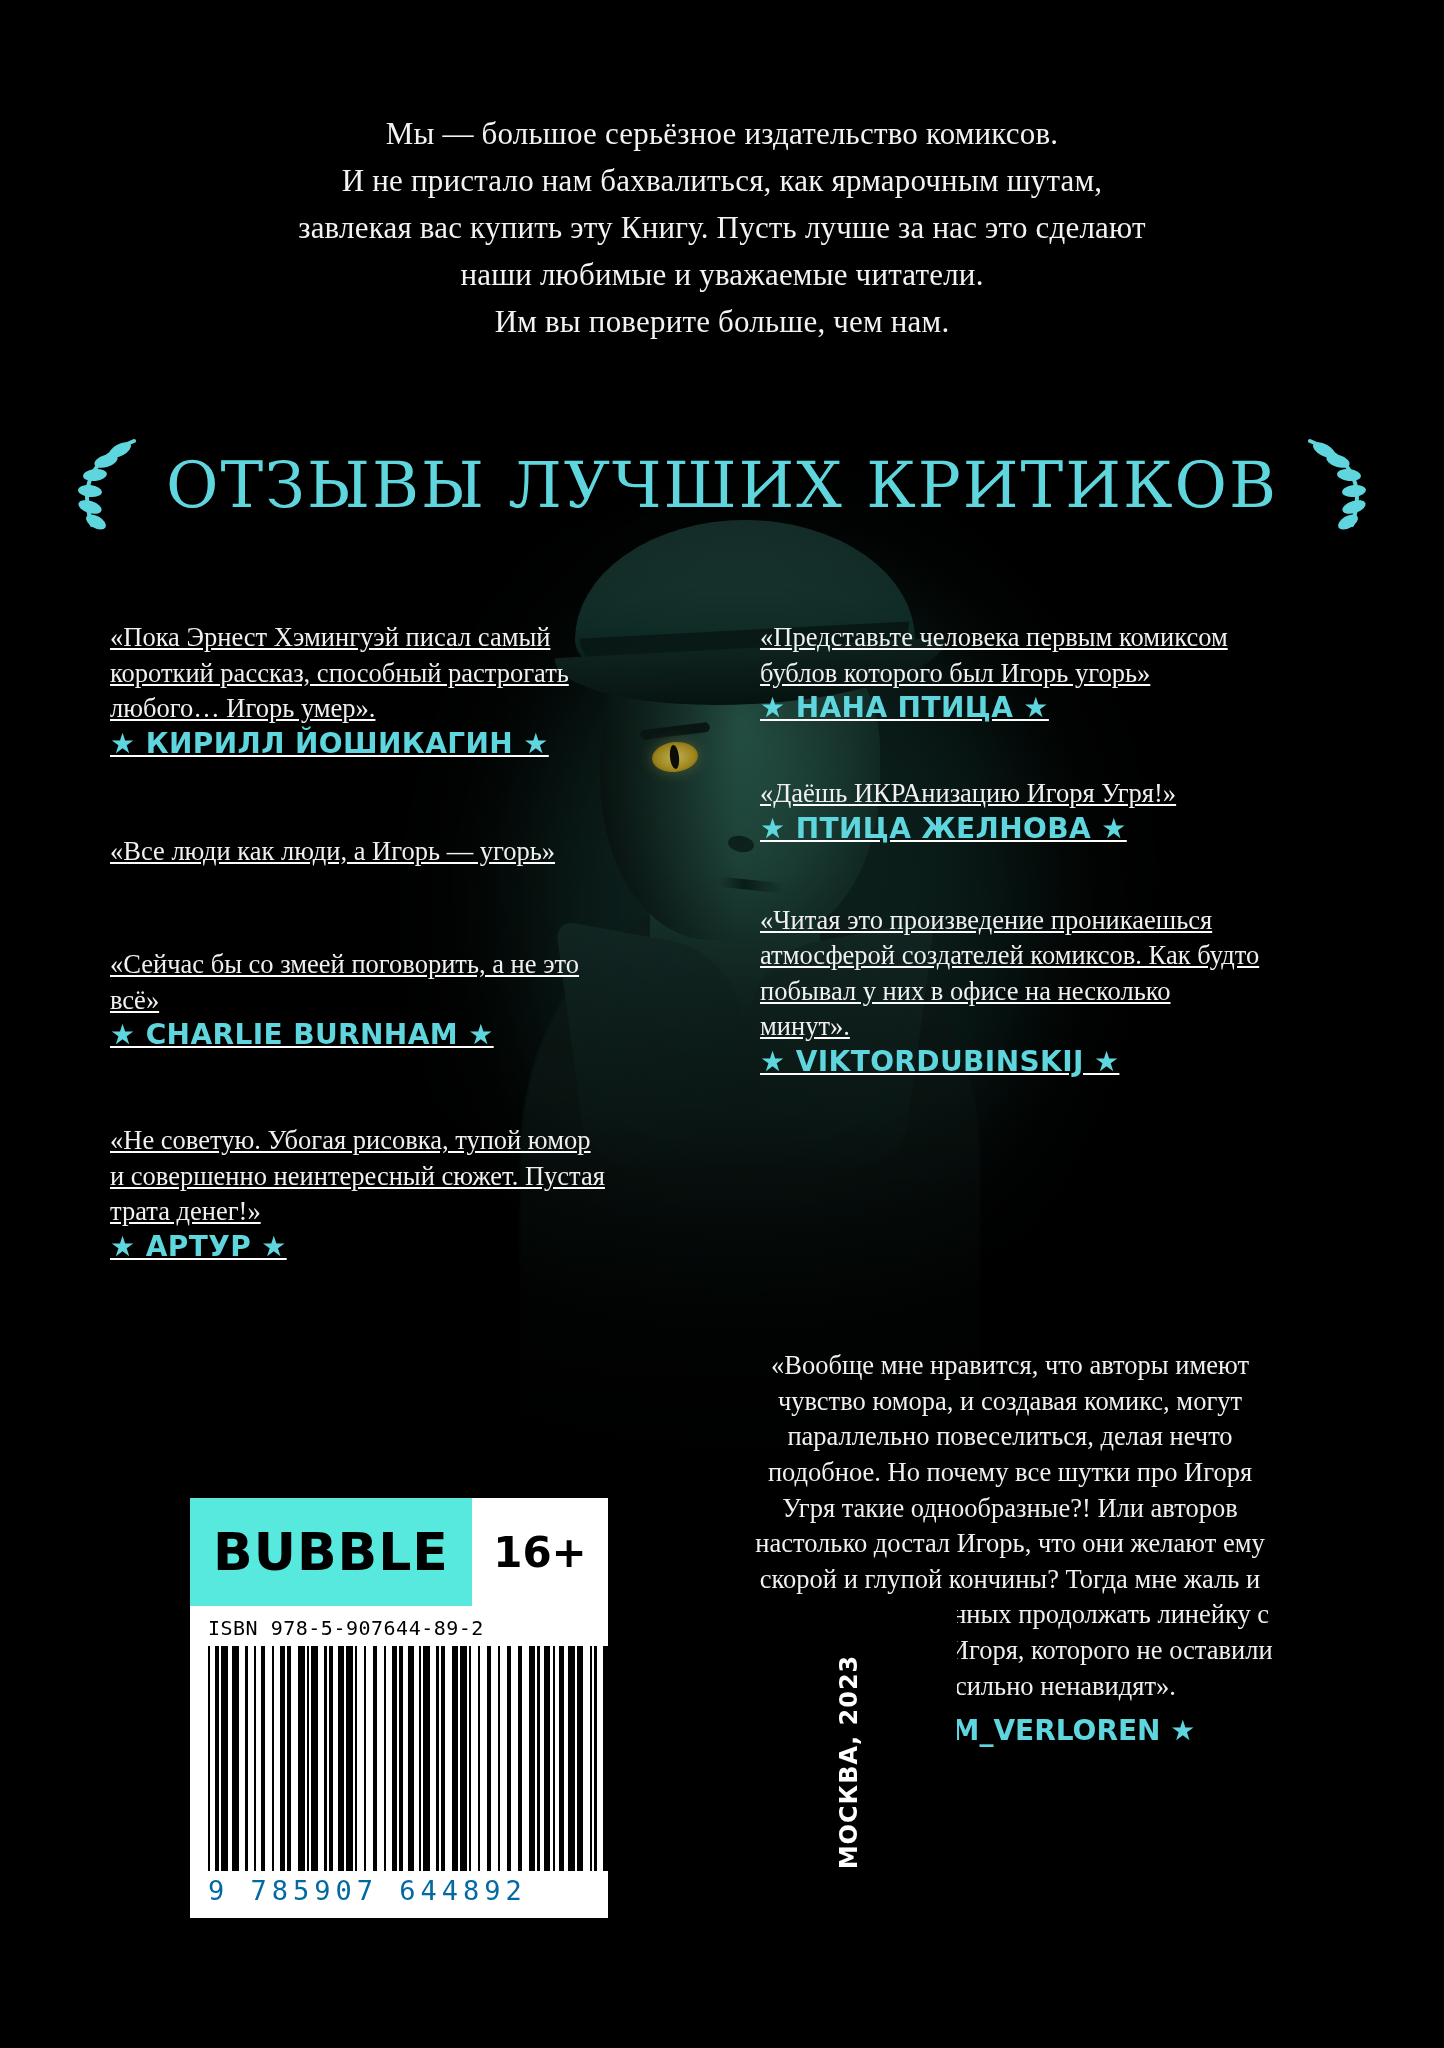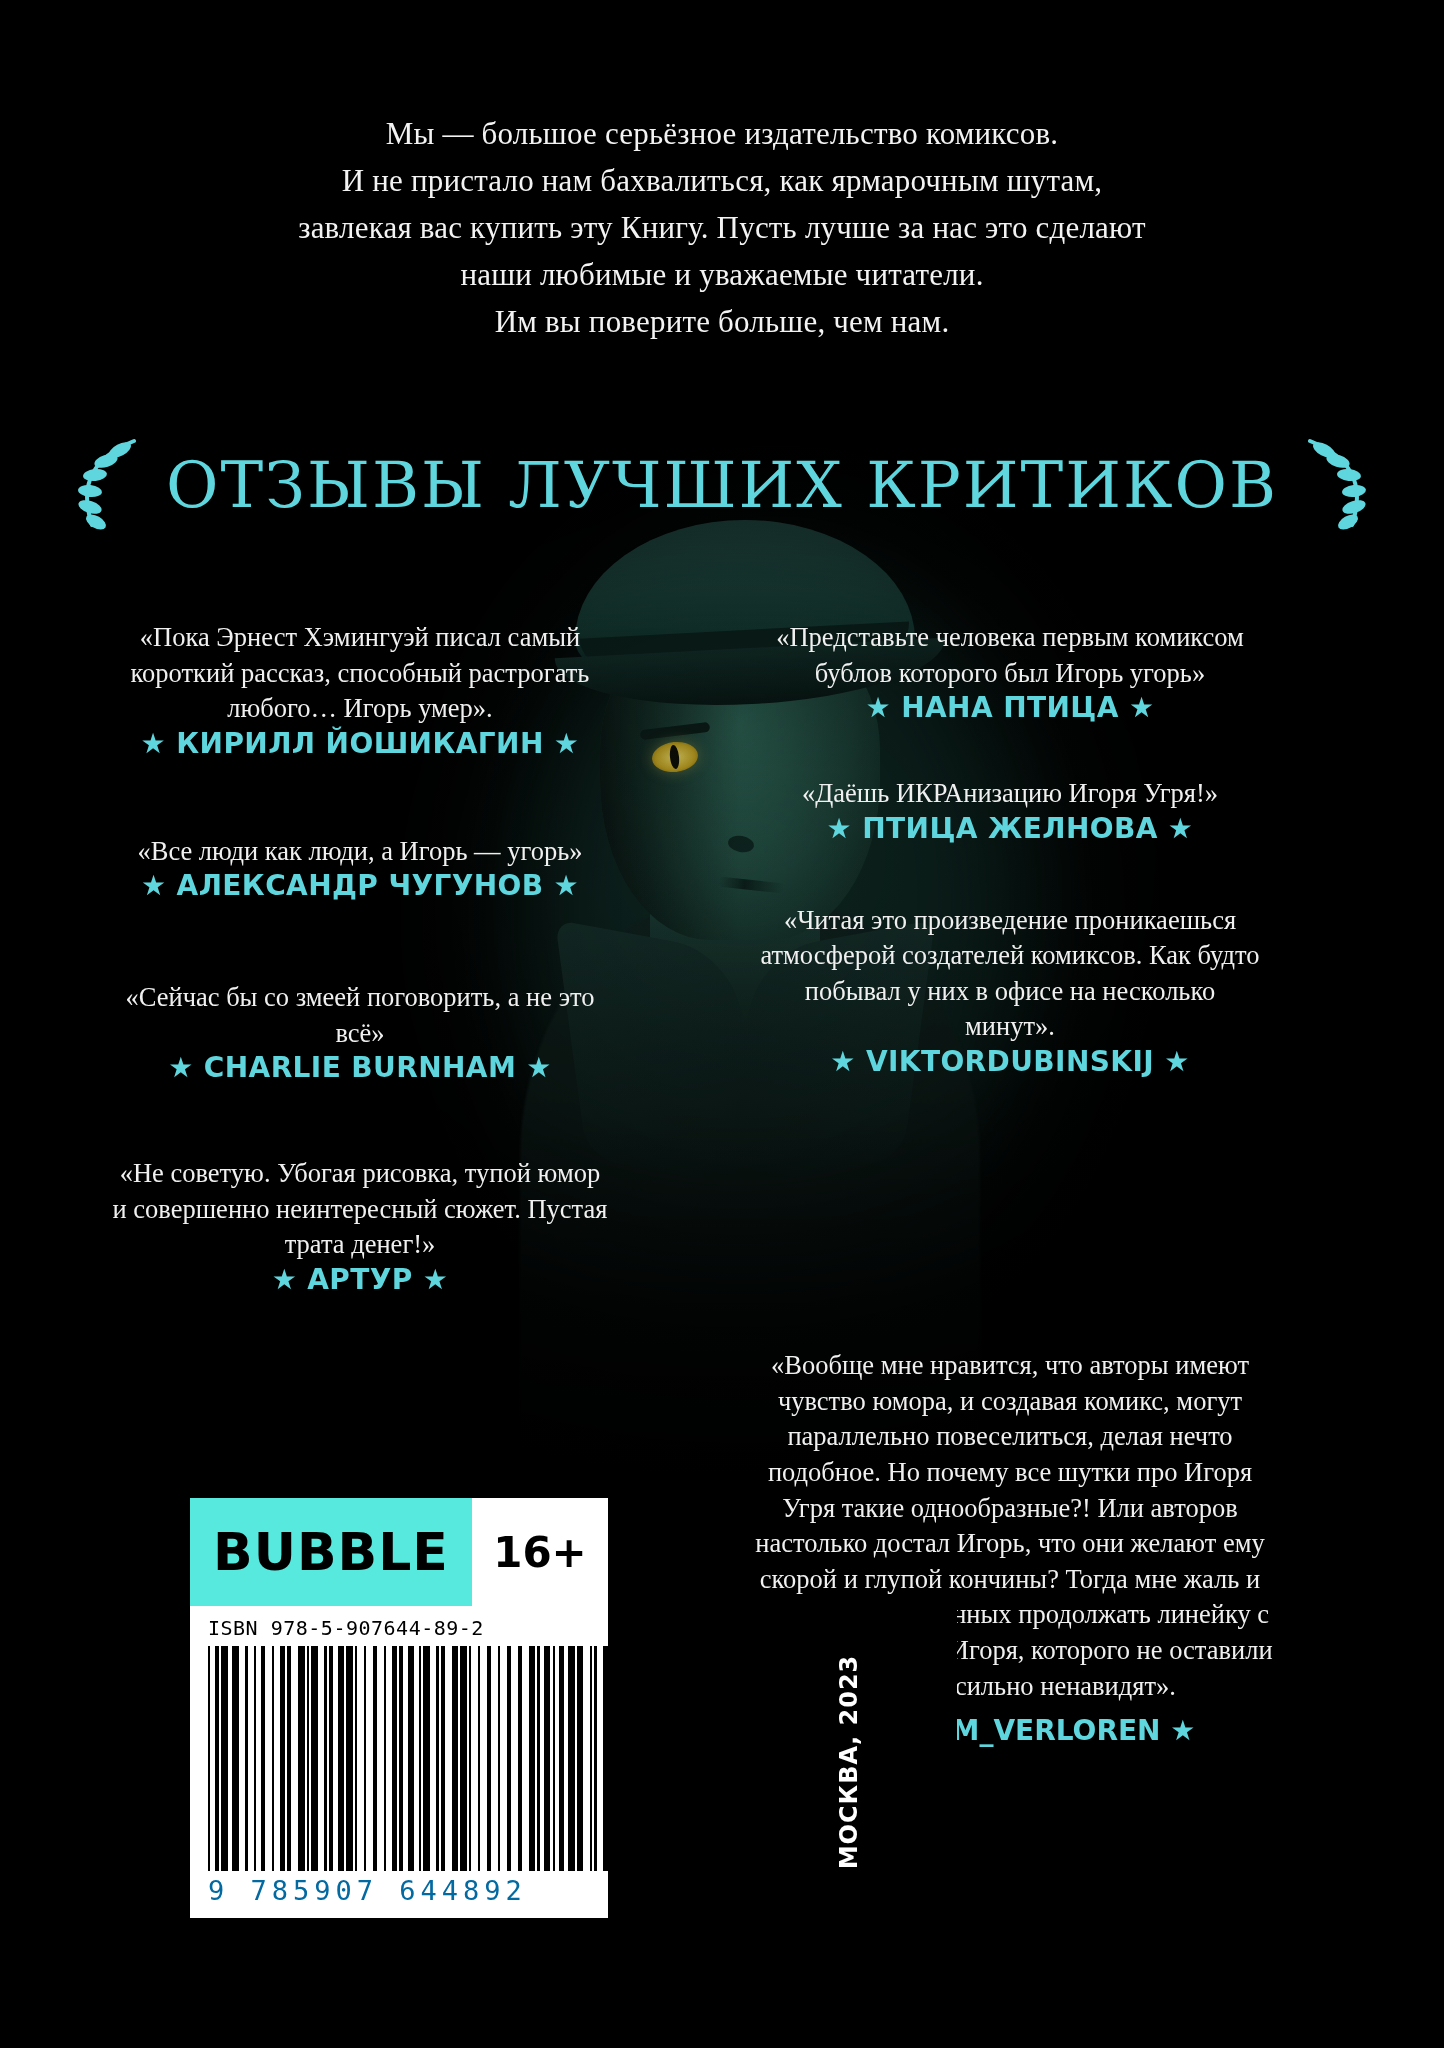--- a/index.html
+++ b/index.html
@@ -192,22 +192,22 @@
   .laurel { flex: 0 0 auto; }
 
   .col {
     position: absolute;
     width: 500px;
   }
   .col-left { left: 110px; top: 620px; }
   .col-right { left: 760px; top: 620px; }
 
   .review {
-    text-align: center;
     margin-bottom: 46px;
+    text-decoration: underline;
   }
   .review .quote {
     font-size: 26.5px;
     line-height: 1.34;
     color: #f0f0f0;
   }
   .review .author {
     font-family: "DejaVu Sans", sans-serif;
     font-weight: bold;
     font-size: 28px;
@@ -406,21 +406,20 @@
     </span>
   </div>
 
   <div class="col col-left">
     <div class="review sp-1">
       <div class="quote">«Пока Эрнест Хэмингуэй писал самый короткий рассказ, способный растрогать любого… Игорь умер».</div>
       <div class="author">★ КИРИЛЛ ЙОШИКАГИН ★</div>
     </div>
     <div class="review sp-2">
       <div class="quote">«Все люди как люди, а Игорь — угорь»</div>
-      <div class="author">★ АЛЕКСАНДР ЧУГУНОВ ★</div>
     </div>
     <div class="review sp-3">
       <div class="quote">«Сейчас бы со змеей поговорить, а не это всё»</div>
       <div class="author">★ CHARLIE BURNHAM ★</div>
     </div>
     <div class="review">
       <div class="quote">«Не советую. Убогая рисовка, тупой юмор и совершенно неинтересный сюжет. Пустая трата денег!»</div>
       <div class="author">★ АРТУР ★</div>
     </div>
   </div>

